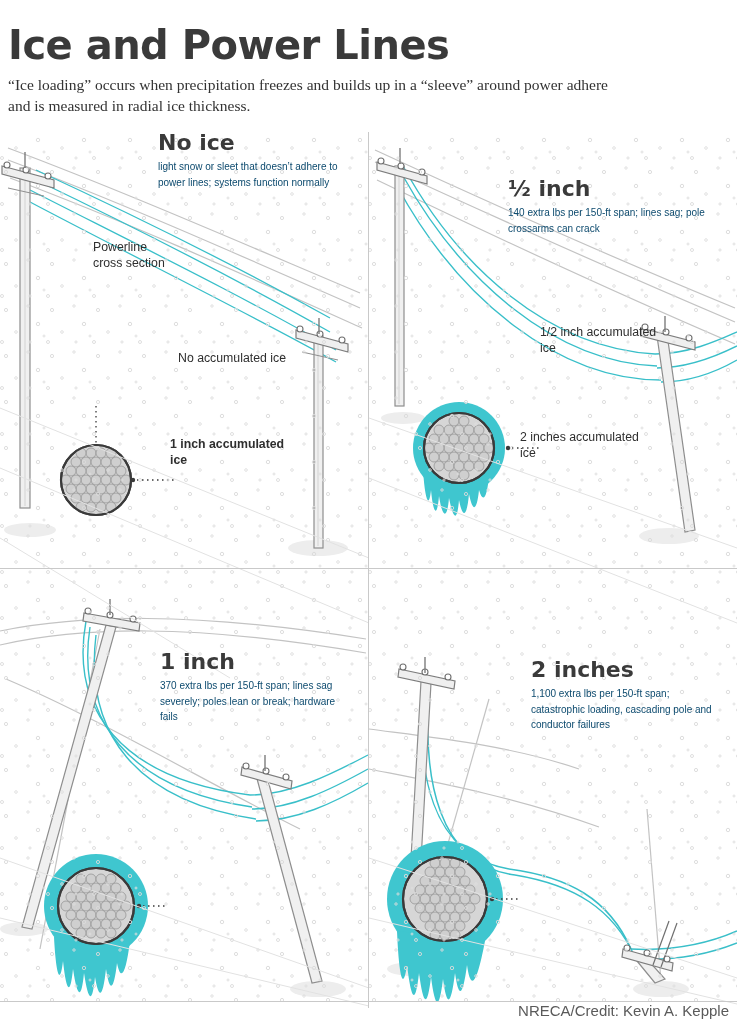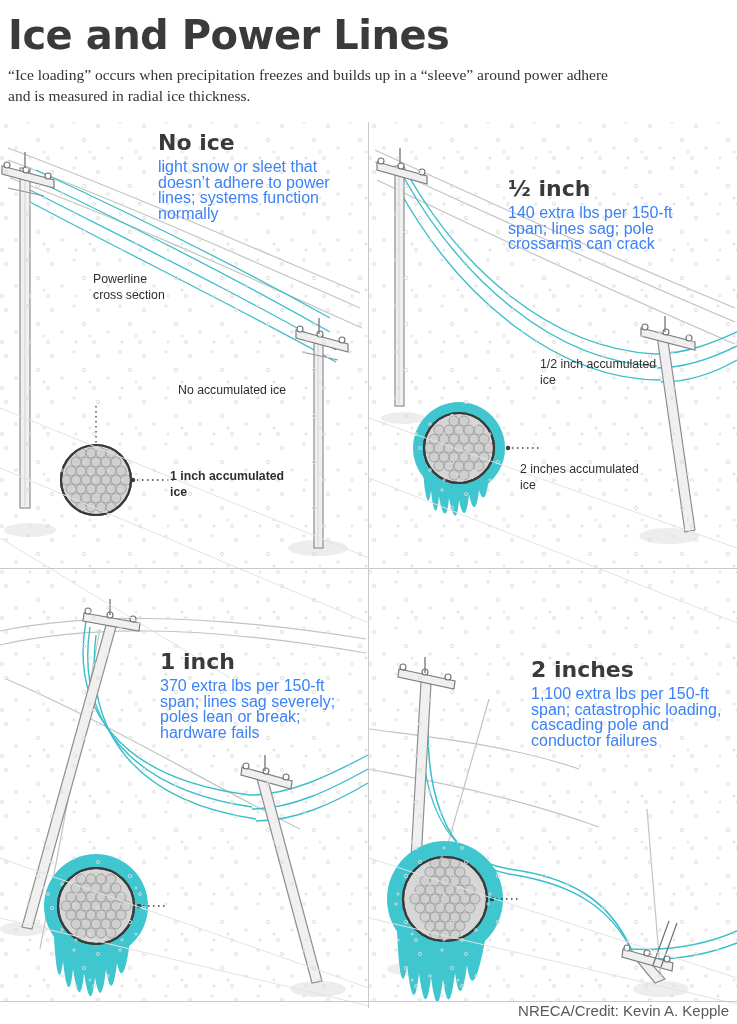--- a/index.html
+++ b/index.html
@@ -18,21 +18,21 @@
   #page {
     position: absolute;
     left: 0; top: 0;
     width: 737px;
     height: 1024px;
     background: #ffffff;
   }
   
   .header {
     position: absolute;
-    left: 0; top: 4px;
+    left: 0; top: 14px;
     width: 737px;
     height: 118px;
     box-sizing: border-box;
     padding: 8px 13px 0 8px;
     background: #ffffff;
     z-index: 30;
   }
   .title {
     font-family: "DejaVu Sans", sans-serif;
     font-weight: bold;
@@ -101,40 +101,39 @@
     font-family: "DejaVu Sans", sans-serif;
     font-weight: bold;
     font-size: 22px;
     line-height: 25px;
     color: #3a3a3a;
     margin: 0 0 4px 0;
     white-space: nowrap;
   }
   .panel-desc {
     font-family: "Liberation Sans", sans-serif;
-    font-size: 16px;
+    font-size: 10px;
     line-height: 15.5px;
-    color: #3b82f6;
+    color: #0c4a6e;
     margin: 0;
   }
   
   #text-0 { left: 158px; top: 12px; width: 200px; }
   #text-1 { left: 139px; top: 58px; width: 205px; }
   #text-2 { left: 160px; top: 80px; width: 190px; }
   #text-3 { left: 162px; top: 88px; width: 195px; }
 
   
   .callout {
     position: absolute;
     font-family: "Liberation Sans", sans-serif;
     font-size: 12.3px;
     line-height: 15.5px;
     color: #2f2f2f;
     z-index: 12;
-    margin-top: 32px;
   }
   #callout-cross { left: 93px; top: 240px; width: 110px; }
   #callout-0 { left: 178px; top: 351px; width: 120px; }
   #callout-1 { left: 540px; top: 325px; width: 120px; }
   #callout-2 { left: 170px; top: 437px; width: 120px; font-weight: bold; }
   #callout-3 { left: 520px; top: 430px; width: 120px; }
 
   
   .credit {
     position: absolute;

